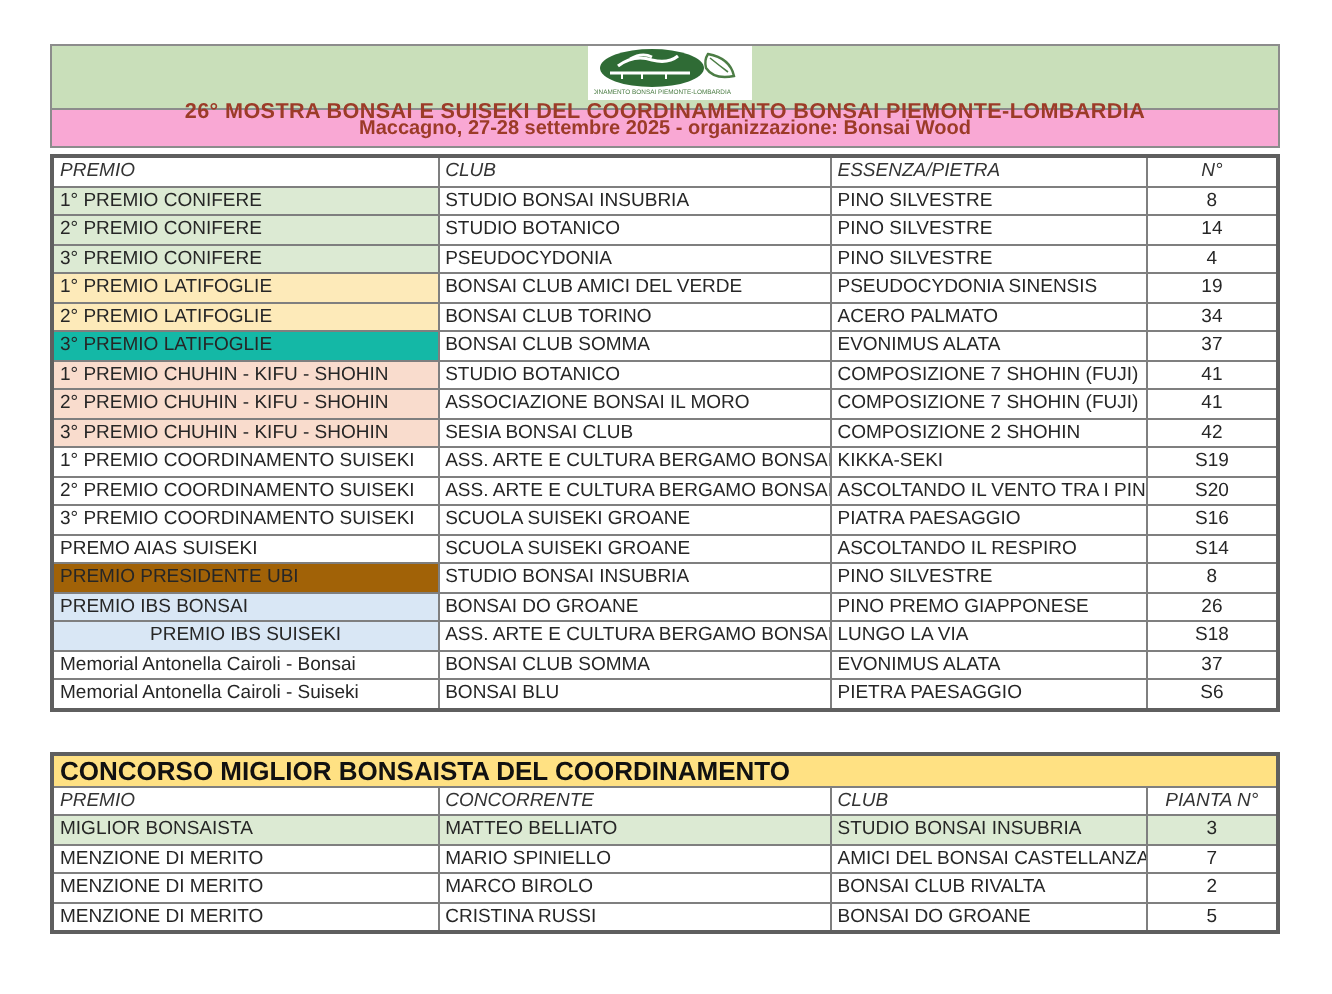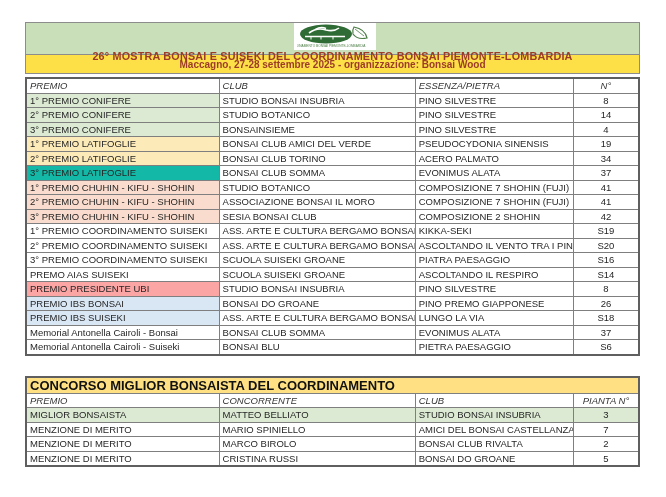--- a/index.html
+++ b/index.html
@@ -71,21 +71,21 @@
         <path d="M18 5.5 q6 -3.5 11 -1" stroke="#ffffff" stroke-width="1.4" fill="none"></path>
         <path d="M14 12.5 v3 M24 12.5 v3 M36 12.5 v3" stroke="#ffffff" stroke-width="1" fill="none"></path>
         <path d="M57 3 q11 2 13 11 q-10 2 -14 -4 q-1 -4 1 -7 z" fill="#ffffff" stroke="#4c7d45" stroke-width="1.2"></path>
         <path d="M58 5 q5 4 9 7" stroke="#4c7d45" stroke-width="0.8" fill="none"></path>
         <text x="29" y="23" text-anchor="middle" font-size="3.2" fill="#4c7d45" font-family="Liberation Sans, sans-serif">COORDINAMENTO BONSAI PIEMONTE-LOMBARDIA</text>
       </svg>
     </div>
     <div class="band-title-text" id="band-title-text" style="color: rgb(156, 59, 40);">26° MOSTRA BONSAI E SUISEKI DEL COORDINAMENTO BONSAI PIEMONTE-LOMBARDIA</div>
   </div>
 
-  <div class="band-sub" id="band-sub" style="background: #fde047; color: rgb(156, 59, 40);">Maccagno, 27-28 settembre 2025  - organizzazione: Bonsai Wood</div>
+  <div class="band-sub" id="band-sub" style="background: #f9a8d4; color: rgb(156, 59, 40);">Maccagno, 27-28 settembre 2025  - organizzazione: Bonsai Wood</div>
 
   <table class="results">
     <colgroup>
       <col class="c-premio">
         <col class="c-club">
         <col class="c-essenza">
         <col class="c-num">
     </colgroup>
     <tbody id="main-tbody">
       <tr class="hdr">
@@ -101,21 +101,21 @@
           <td class="num">8</td>
         </tr>
         <tr>
           <td style="background: rgb(220, 234, 211);">2° PREMIO CONIFERE</td>
           <td>STUDIO BOTANICO</td>
           <td>PINO SILVESTRE</td>
           <td class="num">14</td>
         </tr>
         <tr>
           <td style="background: rgb(220, 234, 211);">3° PREMIO CONIFERE</td>
-          <td>BONSAINSIEME</td>
+          <td>PSEUDOCYDONIA</td>
           <td>PINO SILVESTRE</td>
           <td class="num">4</td>
         </tr>
         <tr>
           <td style="background: rgb(253, 234, 185);">1° PREMIO LATIFOGLIE</td>
           <td>BONSAI CLUB AMICI DEL VERDE</td>
           <td>PSEUDOCYDONIA SINENSIS</td>
           <td class="num">19</td>
         </tr>
         <tr>
@@ -166,33 +166,33 @@
           <td>PIATRA PAESAGGIO</td>
           <td class="num">S16</td>
         </tr>
         <tr>
           <td>PREMO AIAS SUISEKI</td>
           <td>SCUOLA SUISEKI GROANE</td>
           <td>ASCOLTANDO IL RESPIRO</td>
           <td class="num">S14</td>
         </tr>
         <tr>
-          <td style="background: #fca5a5;">PREMIO PRESIDENTE UBI</td>
+          <td style="background: #a16207;">PREMIO PRESIDENTE UBI</td>
           <td>STUDIO BONSAI INSUBRIA</td>
           <td>PINO SILVESTRE</td>
           <td class="num">8</td>
         </tr>
         <tr>
           <td style="background: rgb(217, 231, 245);">PREMIO IBS BONSAI</td>
           <td>BONSAI DO GROANE</td>
           <td>PINO PREMO GIAPPONESE</td>
           <td class="num">26</td>
         </tr>
         <tr>
-          <td style="background: rgb(217, 231, 245);">PREMIO IBS SUISEKI</td>
+          <td style="background: rgb(217, 231, 245); text-align: center;">PREMIO IBS SUISEKI</td>
           <td>ASS. ARTE E CULTURA BERGAMO BONSAI</td>
           <td>LUNGO LA VIA</td>
           <td class="num">S18</td>
         </tr>
         <tr>
           <td>Memorial Antonella Cairoli - Bonsai</td>
           <td>BONSAI CLUB SOMMA</td>
           <td>EVONIMUS ALATA</td>
           <td class="num">37</td>
         </tr>

